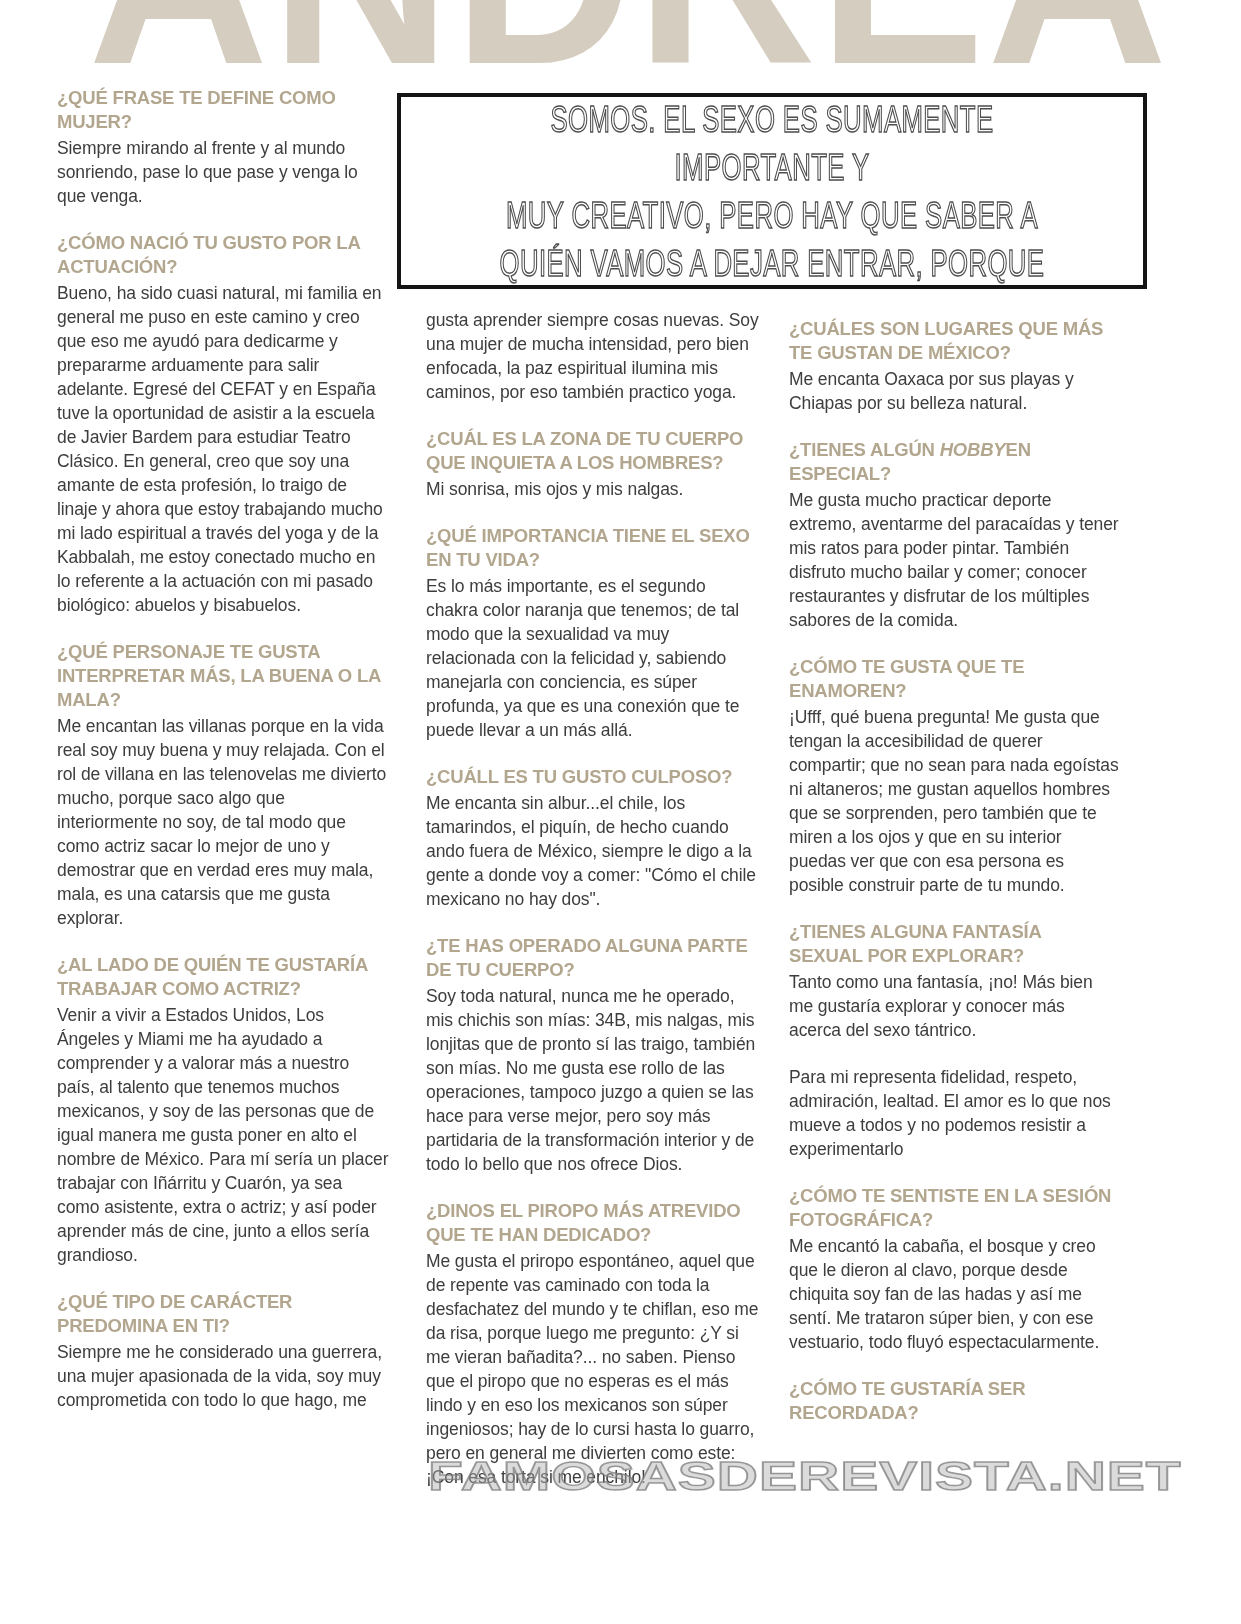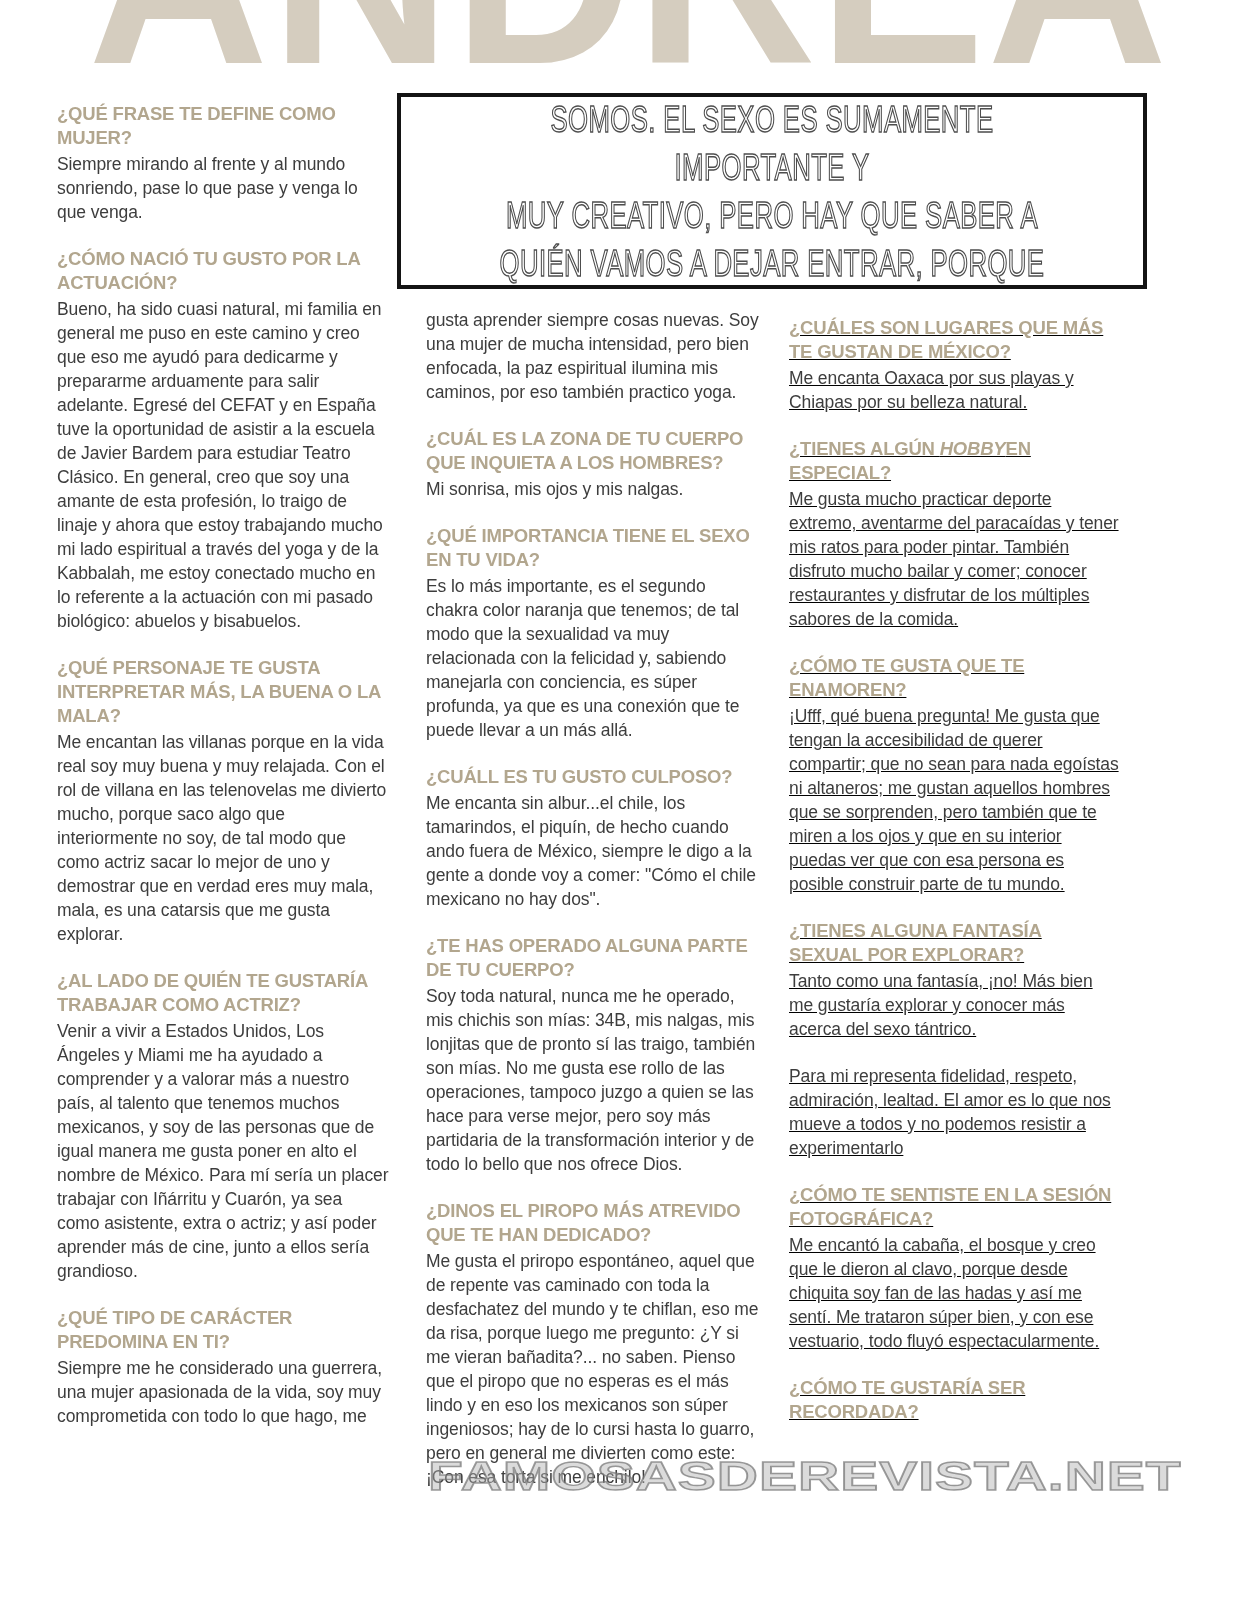--- a/index.html
+++ b/index.html
@@ -49,25 +49,25 @@
     font-weight: 400;
     color: #ffffff;
     -webkit-text-stroke: 1.3px #4d4d4d;
     white-space: pre-line;
     letter-spacing: 0.5px;
   }
   
   .col { position: absolute; }
   .col1 { left: 57px;  top: 86px;  width: 332px; }
   .col2 { left: 426px; top: 308px; width: 336px; }
-  .col3 { left: 789px; top: 300px; width: 330px; text-decoration: underline; }
+  .col3 { left: 789px; top: 317px; width: 330px; }
 
   .qa { margin: 0 0 23px 0; }
   .q {
-    margin: 16px 0 2px 0;
+    margin: 0 0 2px 0;
     color: #b2a68e;
     font-size: 18.5px;
     line-height: 24px;
     font-weight: 700;
     letter-spacing: -0.2px;
   }
   .q:empty { display: none; }
   .q .q-italic { font-style: italic; }
   .a {
     margin: 0;

